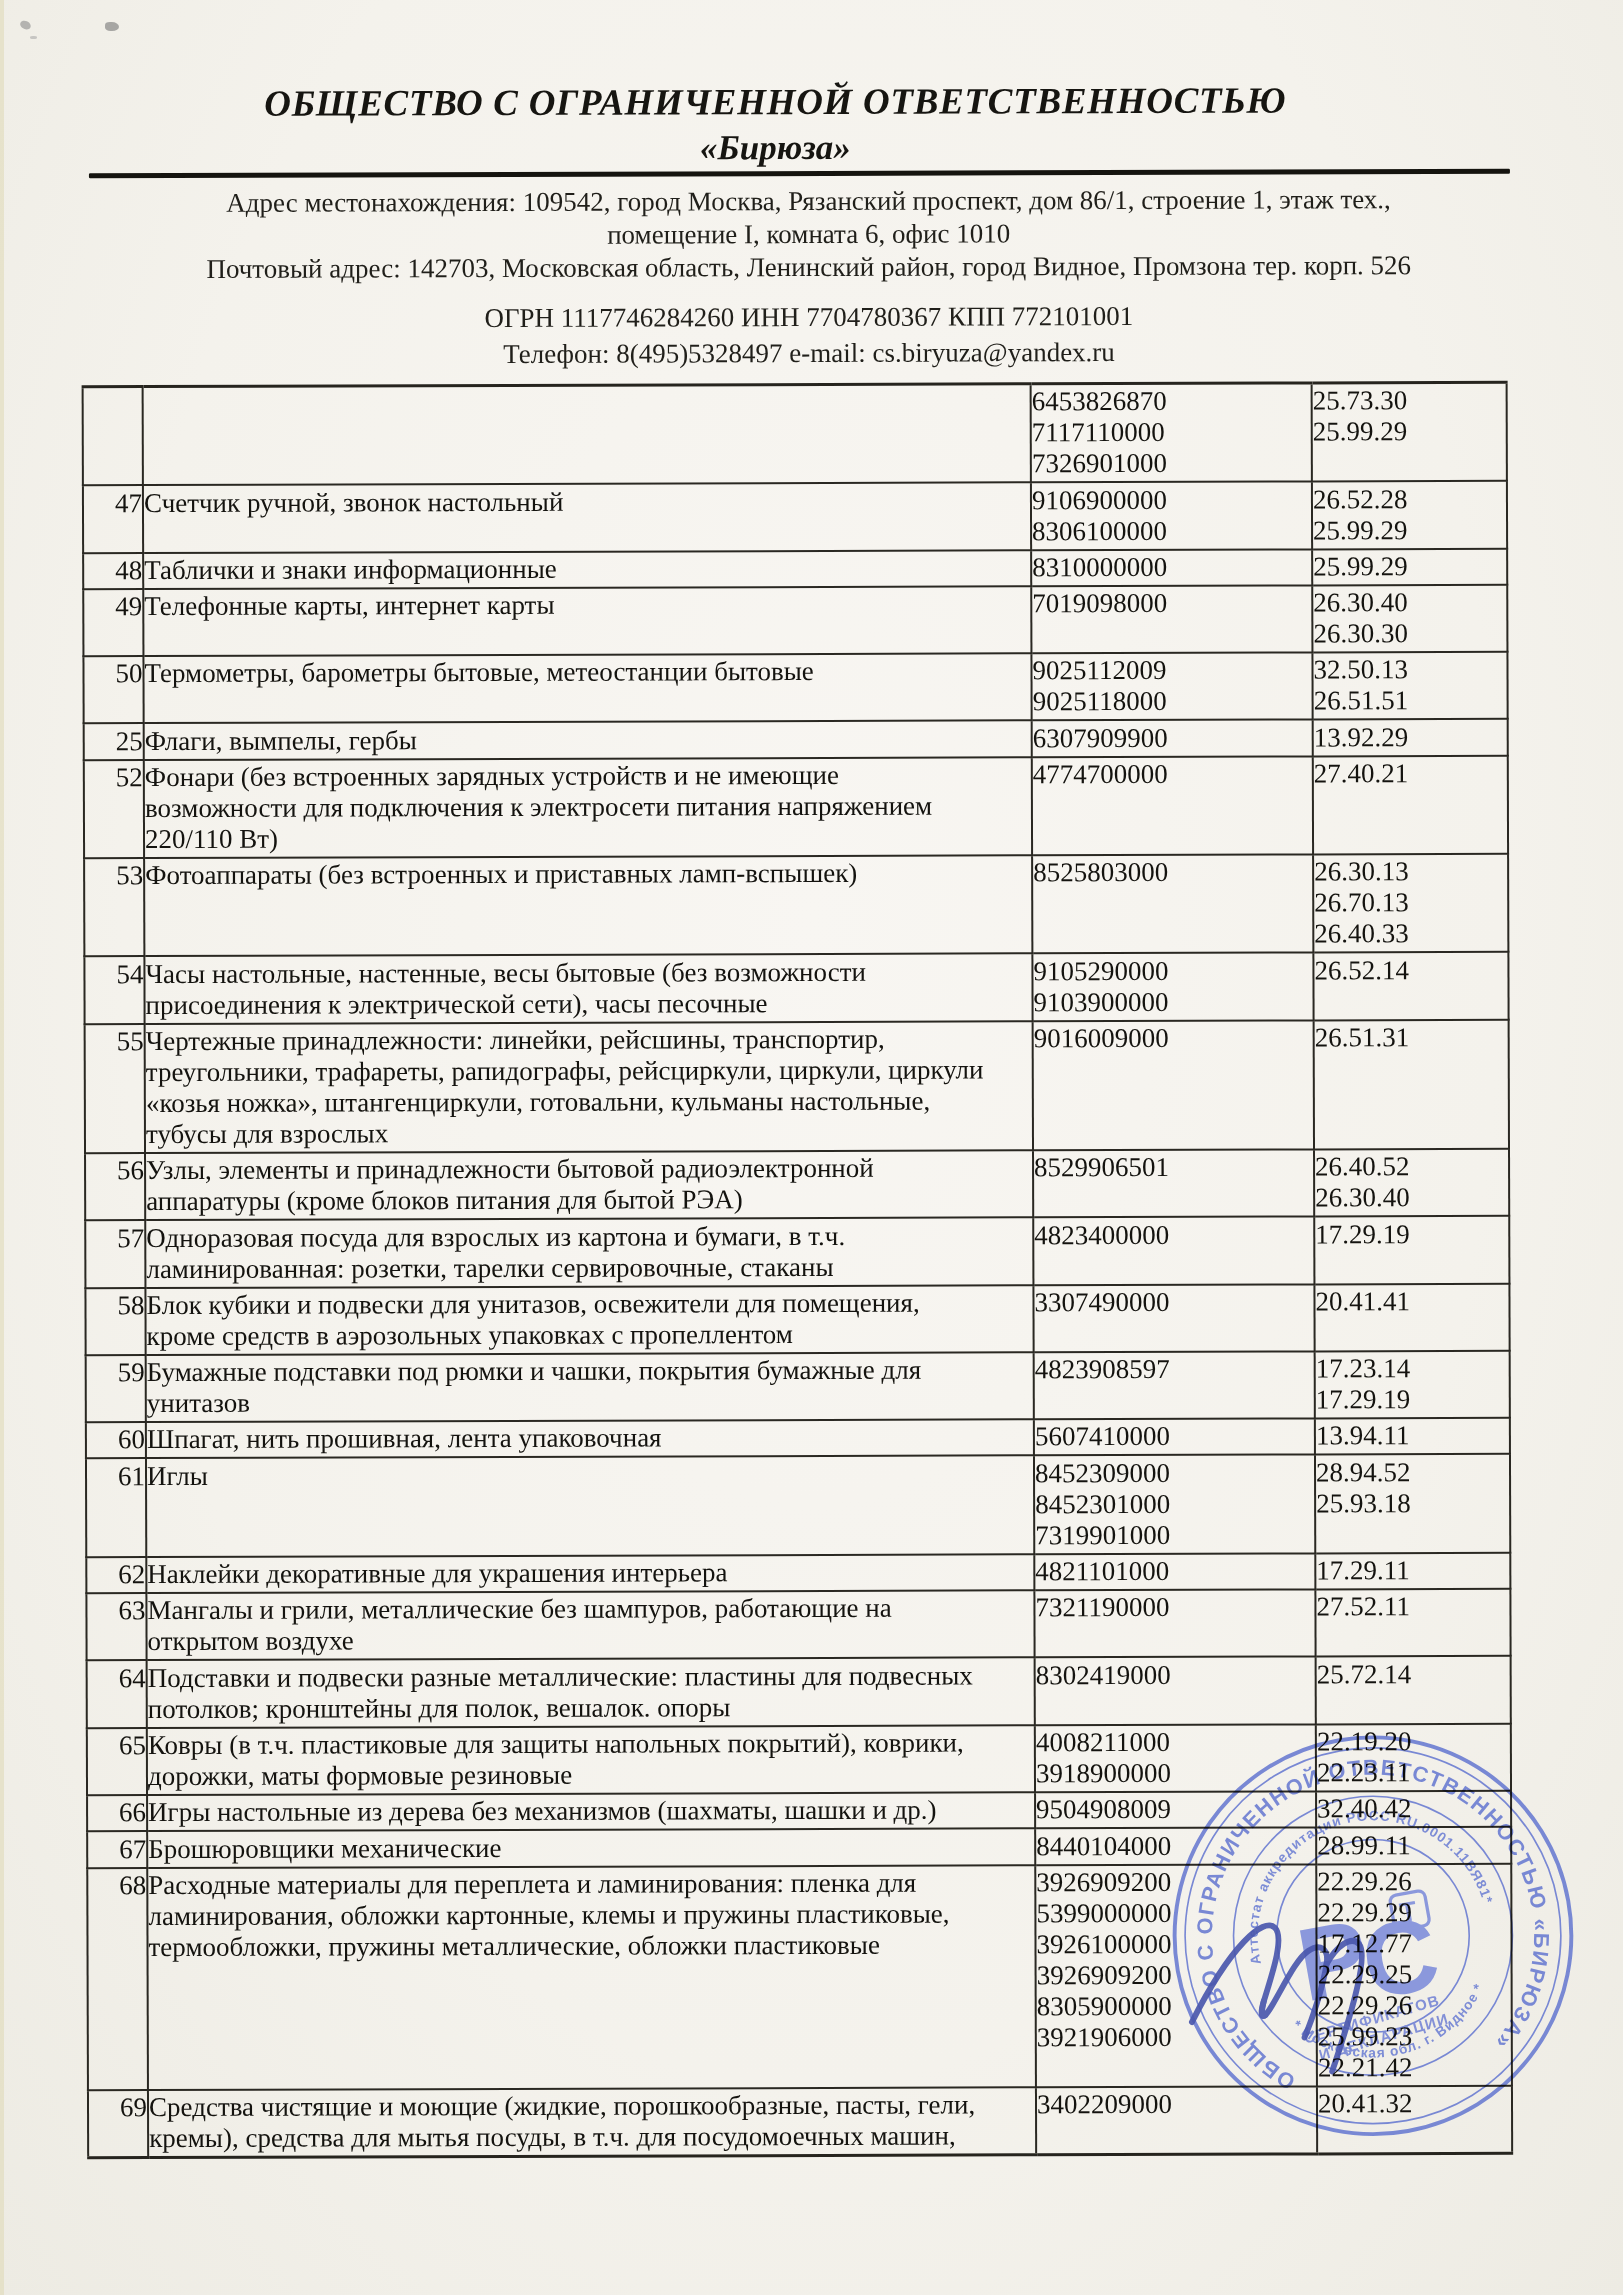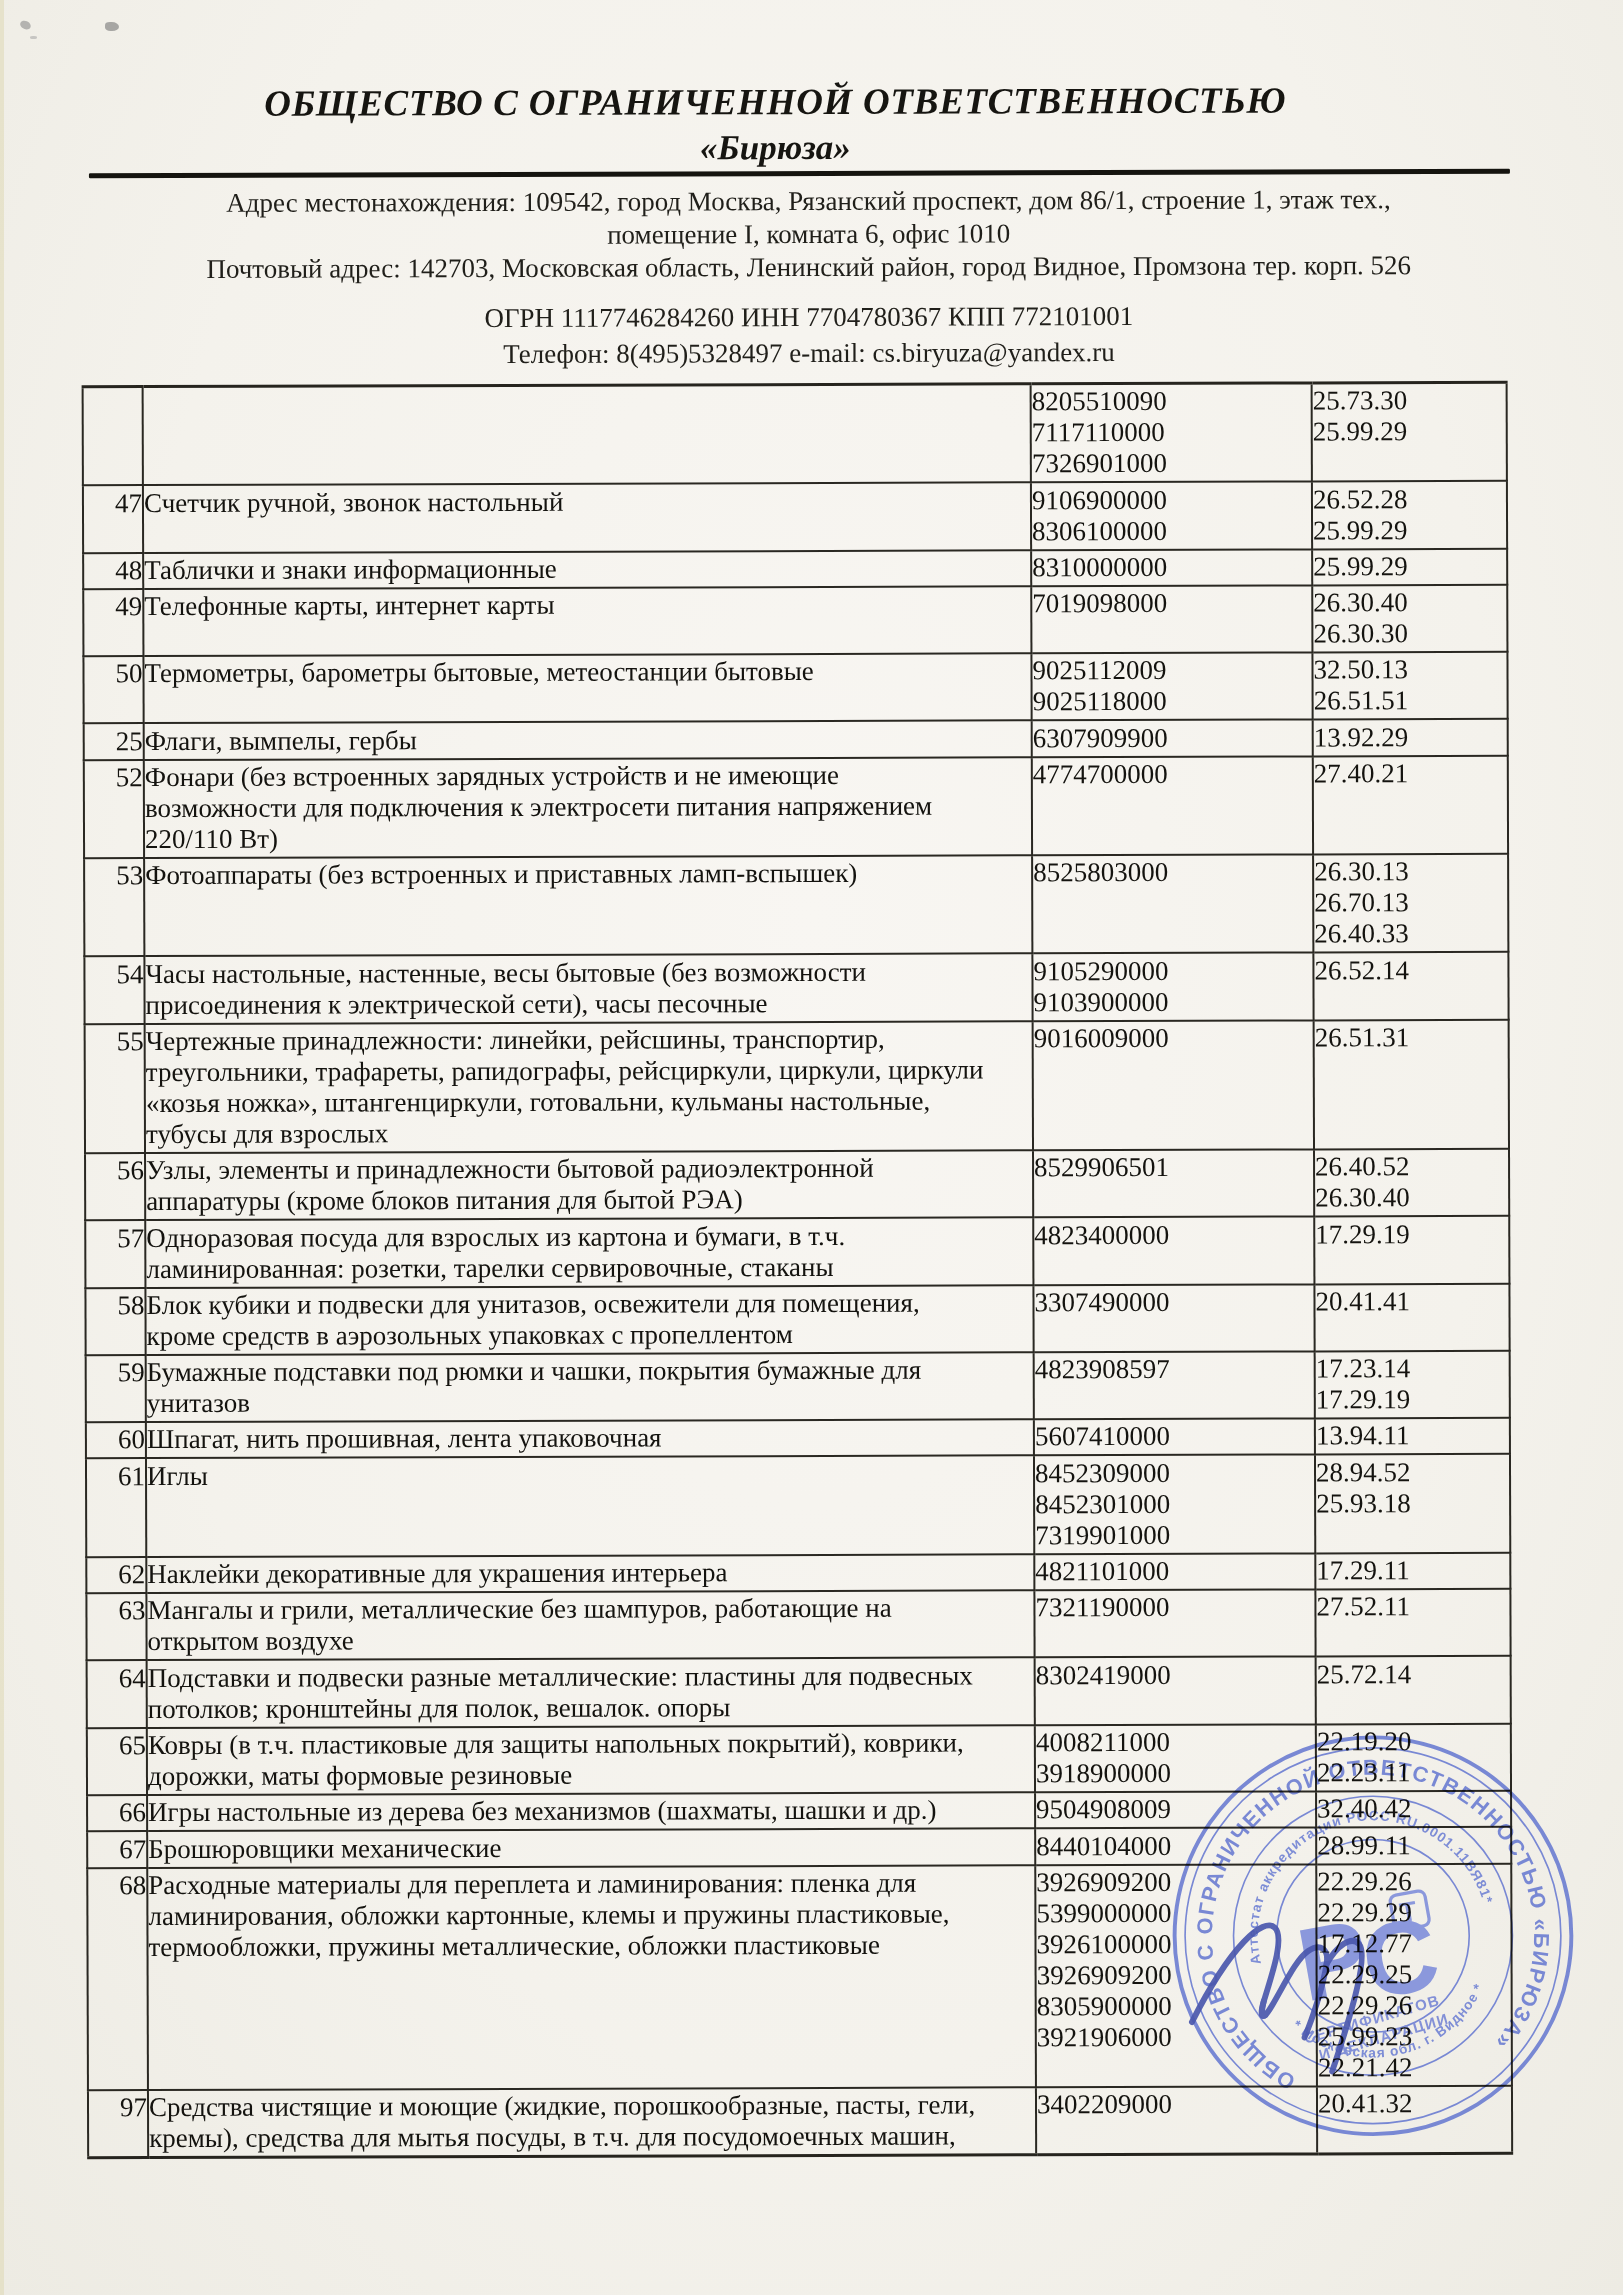--- a/index.html
+++ b/index.html
@@ -106,21 +106,21 @@
         <col style="width:60px">
         <col style="width:888px">
         <col style="width:281px">
         <col style="width:195px">
       </colgroup>
       <tbody id="item-rows">
           <tr>
             <td class="c-num"></td>
             <td class="c-desc"></td>
             <td class="c-code">
-              <div>8205510090</div>
+              <div>6453826870</div>
               <div>7117110000</div>
               <div>7326901000</div>
             </td>
             <td class="c-okpd">
               <div>25.73.30</div>
               <div>25.99.29</div>
             </td>
           </tr>
           <tr>
             <td class="c-num">47</td>
@@ -421,21 +421,21 @@
               <div>22.29.26</div>
               <div>22.29.29</div>
               <div>17.12.77</div>
               <div>22.29.25</div>
               <div>22.29.26</div>
               <div>25.99.23</div>
               <div>22.21.42</div>
             </td>
           </tr>
           <tr>
-            <td class="c-num">97</td>
+            <td class="c-num">69</td>
             <td class="c-desc">
               <div style="white-space: normal;">Средства чистящие и моющие (жидкие, порошкообразные, пасты, гели,</div>
               <div style="white-space: normal;">кремы), средства для мытья посуды, в т.ч. для посудомоечных машин,</div>
             </td>
             <td class="c-code">
               <div>3402209000</div>
             </td>
             <td class="c-okpd">
               <div>20.41.32</div>
             </td>

